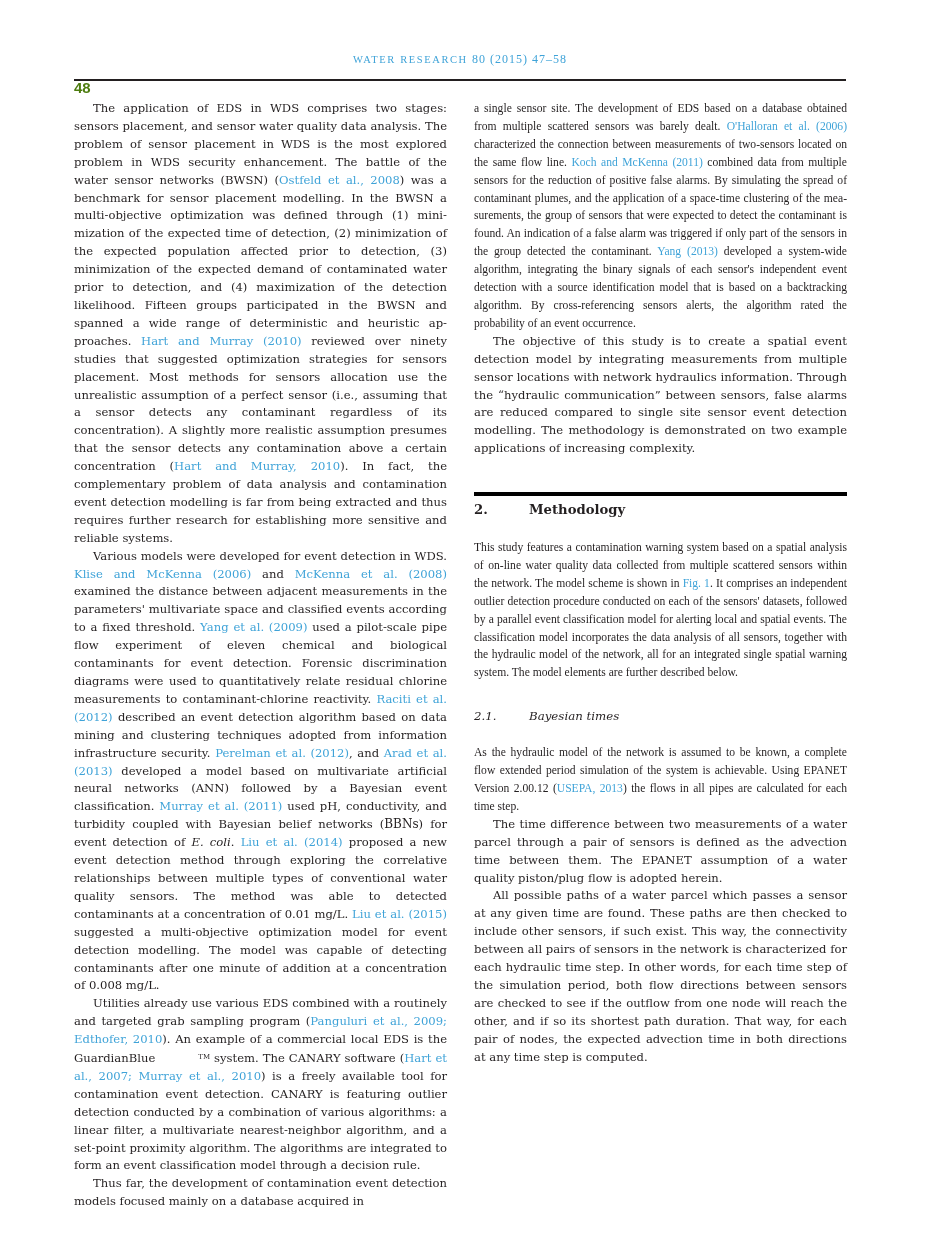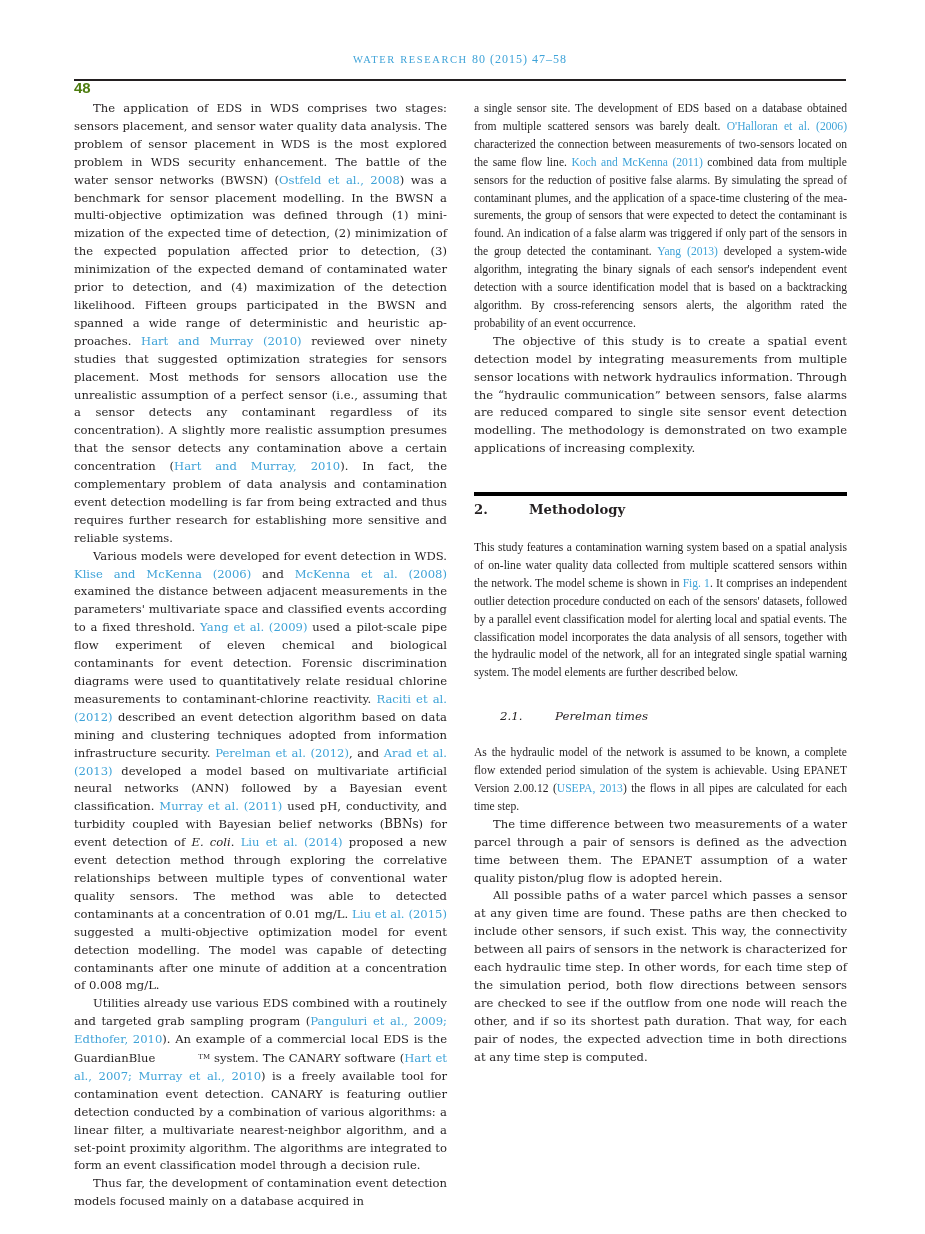--- a/index.html
+++ b/index.html
@@ -19,21 +19,21 @@
     .col-left { left: 74px; }
     .col-right { left: 474px; }
     .col p { margin: 0; text-indent: 19px; }
     .col p.noindent { text-indent: 0; font-family: Liberation Serif, serif; }
     .cite { color: #3fa3d8; }
     .sec-rule { height: 4px; background: #000; margin-top: 34px; margin-bottom: 5px; }
     .sec-head { font-family: "DejaVu Serif", serif; font-weight: bold; font-size: 13.2px;
                 margin: 0 0 20px 0; display: flex; }
     .sec-head .num { width: 55px; }
     .subsec-head { font-style: italic; font-size: 11.8px; margin: 26px 0 18px 0; display: flex; }
-    .subsec-head .num { width: 55px; font-style: italic; margin-left: 26px; }
+    .subsec-head .num { width: 55px; font-style: italic; }
     .sup { font-size: 7px; vertical-align: 3px; margin-left: 43px; }
     .it { font-style: italic; margin-top: 16px; }
     .sc { font-size: 12px; }
   </style>
 </head>
 <body>
 
 <div class="header">
   <span class="page-num">48</span>
   <div class="running-head">
@@ -61,21 +61,21 @@
   <div class="sec-rule"></div>
   <div class="sec-head">
     <span class="num">2.</span>
     <span>Methodology</span>
   </div>
 
   <p class="noindent"><span>This study features a contamination warning system based on a spatial analysis of on-line water quality data collected from multiple scattered sensors within the network. The model scheme is shown in </span><span class="cite">Fig. 1</span><span>. It comprises an independent outlier detection procedure conducted on each of the sensors' data­sets, followed by a parallel event classification model for alerting local and spatial events. The classification model in­corporates the data analysis of all sensors, together with the hydraulic model of the network, all for an integrated single spatial warning system. The model elements are further described below.</span></p>
 
   <div class="subsec-head">
     <span class="num">2.1.</span>
-    <span>Perelman times</span>
+    <span>Bayesian times</span>
   </div>
 
   <p class="noindent"><span>As the hydraulic model of the network is assumed to be known, a complete flow extended period simulation of the system is achievable. Using EPANET Version 2.00.12 (</span><span class="cite">USEPA, 2013</span><span>) the flows in all pipes are calculated for each time step.</span></p>
 
   <p><span>The time difference between two measurements of a water parcel through a pair of sensors is defined as the advection time between them. The EPANET assumption of a water quality piston/plug flow is adopted herein.</span></p>
 
   <p><span>All possible paths of a water parcel which passes a sensor at any given time are found. These paths are then checked to include other sensors, if such exist. This way, the connectivity between all pairs of sensors in the network is characterized for each hydraulic time step. In other words, for each time step of the simulation period, both flow directions between sensors are checked to see if the outflow from one node will reach the other, and if so its shortest path duration. That way, for each pair of nodes, the expected advection time in both directions at any time step is computed.</span></p>
 </div>
 
 </body></html>

